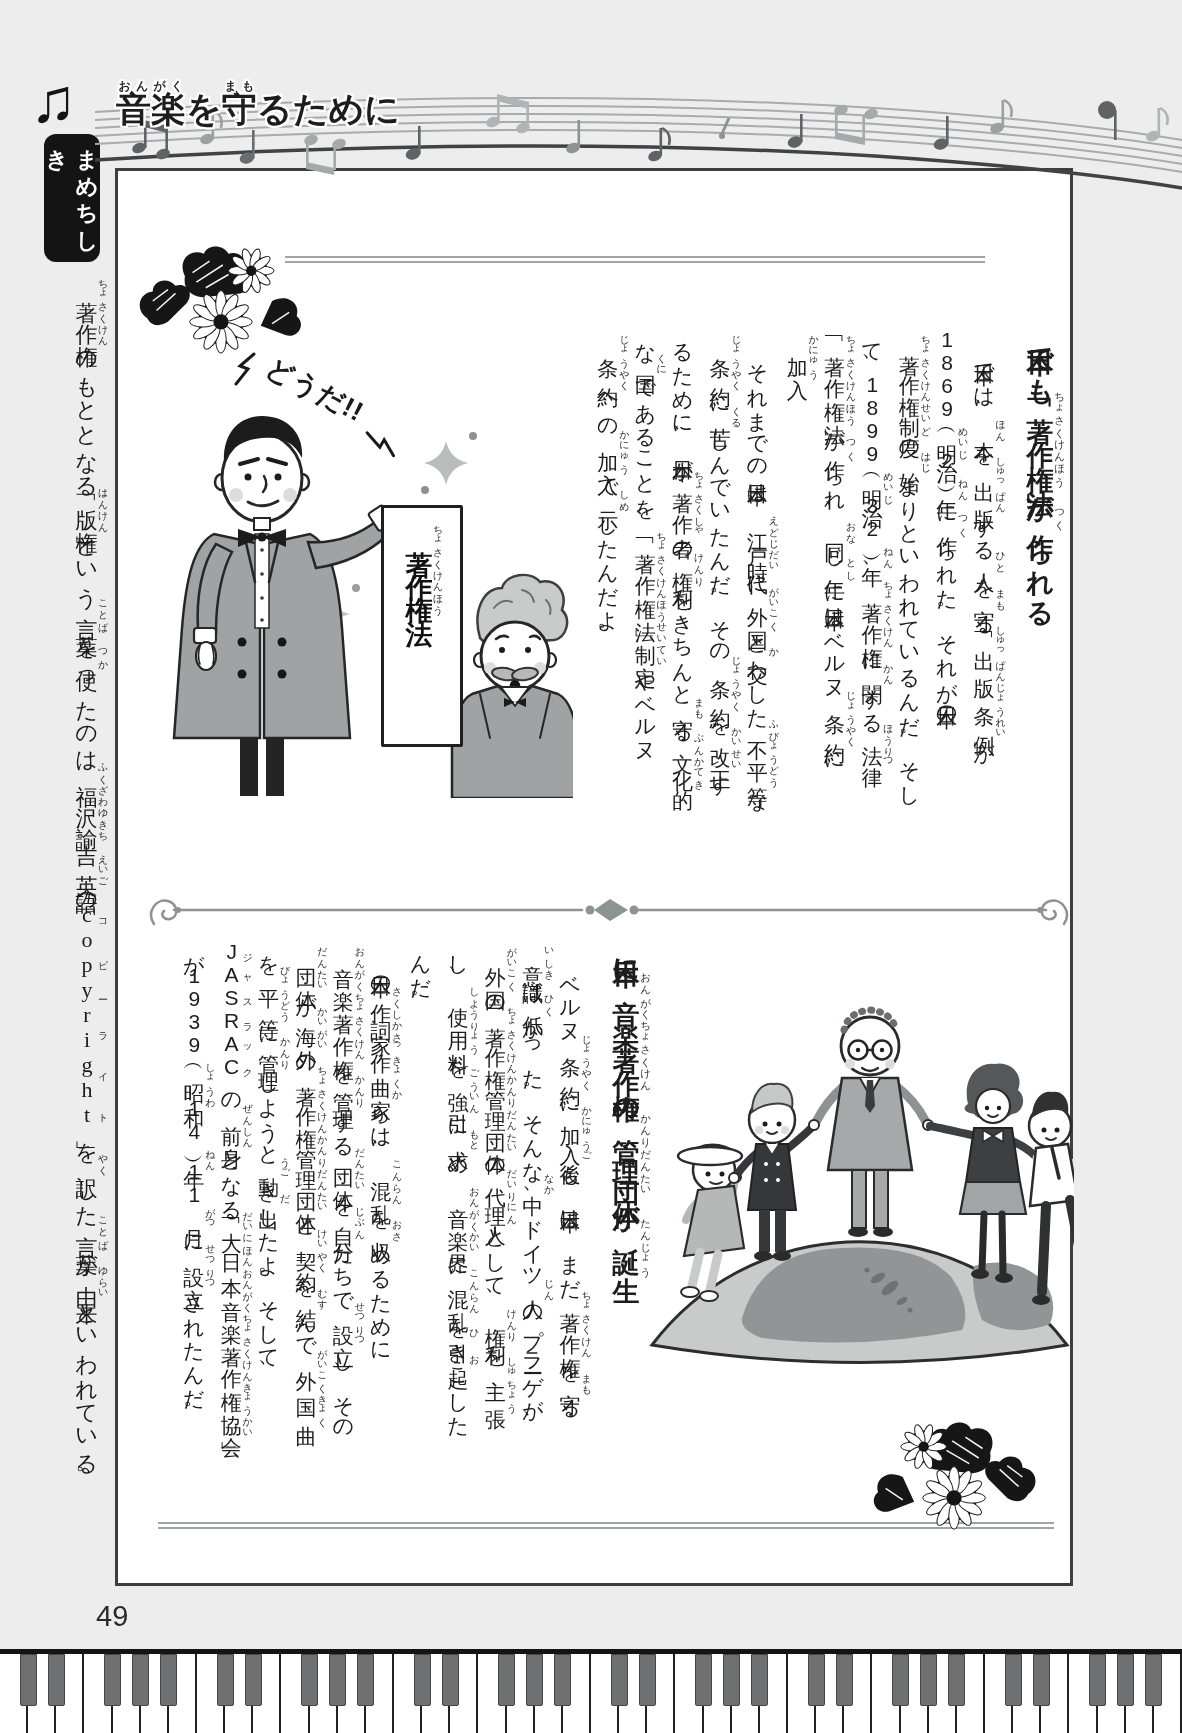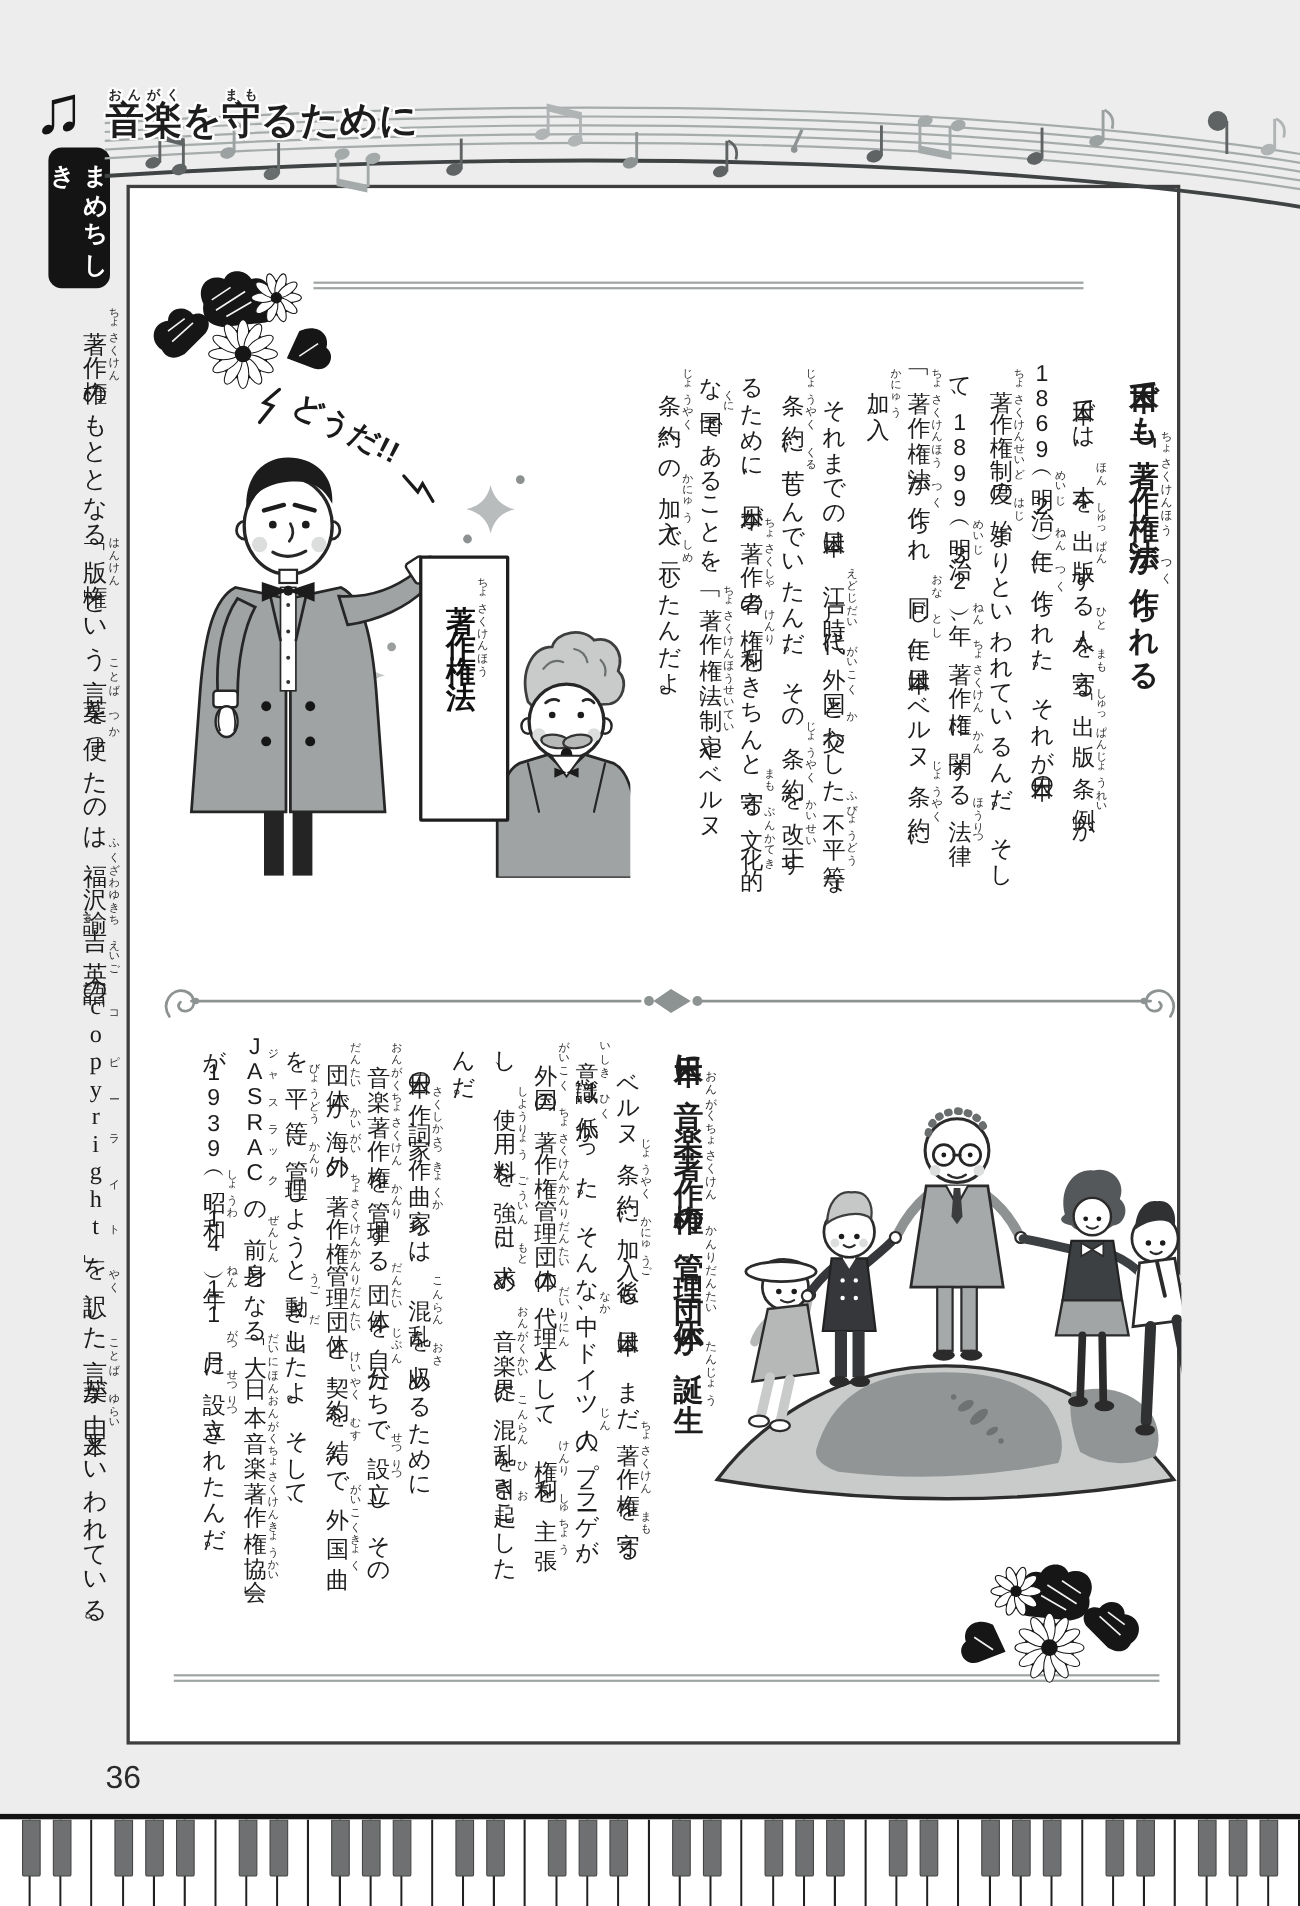--- a/index.html
+++ b/index.html
@@ -5,21 +5,21 @@
   html,body{margin:0;padding:0;background:#c9cac9;}
   .page{position:relative;width:1182px;height:1733px;background:#ecedec;overflow:hidden;
         font-family:"Liberation Sans","DejaVu Sans",sans-serif;color:#1d1d1d;}
 
   
   .content-box{position:absolute;left:115px;top:168px;width:952px;height:1412px;
                background:#fff;border:3px solid #3e3e3e;}
 
   
   .note-icon{position:absolute;left:30px;top:70px;font-size:62px;color:#141414;z-index:6;line-height:1;}
-  .title{position:absolute;left:96px;top:80px;margin:0;font-size:35px;font-weight:700;line-height:1.05;z-index:6;
+  .title{position:absolute;left:116px;top:80px;margin:0;font-size:35px;font-weight:700;line-height:1.05;z-index:6;
          text-shadow:2px 2px 0 #fff,-2px -2px 0 #fff,2px -2px 0 #fff,-2px 2px 0 #fff,0 2px 0 #fff,2px 0 0 #fff,0 -2px 0 #fff,-2px 0 0 #fff;}
   .title rt{font-size:12px;font-weight:700;}
   .staff{position:absolute;left:95px;top:84px;z-index:5;}
 
   
   .badge{position:absolute;left:44px;top:134px;width:56px;height:128px;background:#141414;color:#fff;
          border-radius:12px;writing-mode:vertical-rl;font-size:22px;font-weight:700;letter-spacing:2px;
          display:flex;align-items:center;justify-content:center;z-index:4;}
   .sidebar-note{position:absolute;left:36px;top:272px;height:1252px;width:72px;
                 font-family:"Liberation Serif","DejaVu Serif",serif;font-size:22px;line-height:1.3;color:#1c1c1c;}
@@ -436,21 +436,21 @@
         <ellipse cx="468" cy="370" rx="9" ry="5" fill="#2b2b2b"></ellipse>
     </g>
   </svg>
 
   <svg class="flower2" width="238" height="114" viewBox="0 0 190 120">
     <use href="#mum" transform="translate(190,0) scale(-1,1)"></use>
   </svg>
 
   <div class="dbl dbl-bottom"></div>
 
-  <div class="pagenum">36</div>
+  <div class="pagenum">49</div>
 
   <div class="piano">
       <div class="wkey" style="left: 0px; width: 28.1429px;"></div>
       <div class="wkey" style="left: 28.1429px; width: 28.1429px;"></div>
       <div class="wkey" style="left: 56.2857px; width: 28.1429px;"></div>
       <div class="wkey" style="left: 84.4286px; width: 28.1429px;"></div>
       <div class="wkey" style="left: 112.571px; width: 28.1429px;"></div>
       <div class="wkey" style="left: 140.714px; width: 28.1429px;"></div>
       <div class="wkey" style="left: 168.857px; width: 28.1429px;"></div>
       <div class="wkey" style="left: 197px; width: 28.1429px;"></div>

